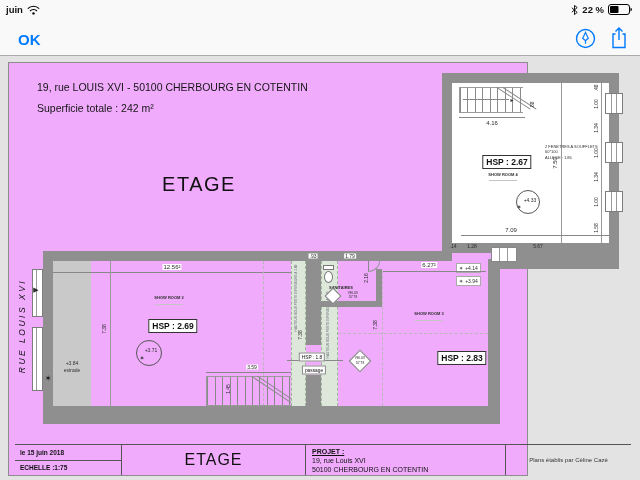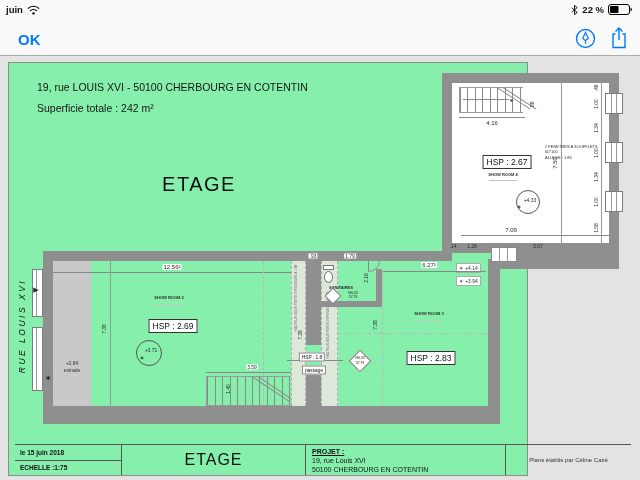--- a/index.html
+++ b/index.html
@@ -9,40 +9,40 @@
   .a{position:absolute}
   
   .topbars{left:0;top:0;width:640px;height:56px;background:#f9f9f9;border-bottom:1px solid #ababab;z-index:5}
   .sb-left{left:6px;top:4px;font-size:9.5px;font-weight:bold;display:flex;align-items:center;gap:4px}
   .sb-time{left:0;top:4px;width:640px;text-align:center;font-size:9.5px;font-weight:bold}
   .sb-right{right:7px;top:4px;display:flex;align-items:center;gap:4px;font-size:9.5px;font-weight:bold}
   .ok{left:18px;top:31px;color:#007aff;font-size:15px;font-weight:bold}
   .tb-title{left:0;top:32px;width:640px;text-align:center;font-size:15px;font-weight:bold}
   .tb-icons{right:12px;top:27px;display:flex;align-items:center;gap:14px}
   
-  .page{left:8px;top:62px;width:520px;height:414px;background:#86efac;border:1px solid #8d8d8d}
+  .page{left:8px;top:62px;width:520px;height:414px;background:#f0abfc;border:1px solid #8d8d8d}
   .hdr{left:28px;top:14px;font-size:10.5px;line-height:21px;color:#151515}
   .plan-title{left:0;top:110px;width:380px;text-align:center;font-size:20px;letter-spacing:1.5px;font-weight:500}
   
   .wall{background:#8f8f8f}
   .lwall{background:#c9c9c9}
   .green{background:#dde8da;border-left:1px dashed #9fb49b;border-right:1px dashed #9fb49b}
   .win{background:#fff;border:1px solid #7d7d7d;background-image:linear-gradient(90deg,transparent 5px,#999 5px,#999 6px,transparent 6px,transparent 10px,#999 10px,#999 11px,transparent 11px)}
   .winl{background:#fff;border:1px solid #7d7d7d;background-image:linear-gradient(90deg,transparent 3px,#999 3px,#999 4px,transparent 4px)}
   .dl{background:#888;height:1px}
   .dlv{background:#999;width:1px}
   .dsh{border-left:1px dashed #b8b8b8;width:0}
   .dshh{border-top:1px dashed #b8b8b8;height:0}
   .stairs{background:repeating-linear-gradient(90deg,#8a8a8a 0,#8a8a8a 1px,transparent 1px,transparent 7.5px);border:1px solid #9a9a9a;border-right:none}
   .diag{height:1px;background:#8a8a8a;transform-origin:0 0}
   .t{white-space:nowrap;color:#2c2c2c;transform:translate(-50%,-50%);line-height:1}
   .t.r{transform:translate(-50%,-50%) rotate(-90deg)}
   .f6{font-size:6px}.f5{font-size:5px}.f4{font-size:4px}.f3{font-size:3.2px}
   .chip{background:#fff;padding:0 1px}
-  .box{border:1px solid #333;background:#fff;padding:1px 3px;font-weight:normal;font-size:8.5px;transform:translate(-50%,-50%);white-space:nowrap}
+  .box{border:1px solid #333;background:#fff;padding:1px 3px;font-weight:bold;font-size:8.5px;transform:translate(-50%,-50%);white-space:nowrap}
   .sbox{border:1px solid #888;background:#fff;font-size:4.8px;padding:1px 2px;transform:translate(-50%,-50%);white-space:nowrap}
   .circ{border:1px solid #555;border-radius:50%}
   .lvl{border:1px solid #aaa;background:#fff;font-size:5px;padding:1px 2px;color:#333;display:flex;align-items:center;gap:2px;white-space:nowrap}
   .diam{border:1px solid #777;transform:rotate(45deg);background:#fff}
   .subbar{height:1px;background:#c4c4c4;transform:translate(-50%,0)}
   .note{font-size:4px;line-height:4.6px;color:#333;width:58px}
   .arc{border-right:1px solid #999;border-bottom:1px solid #999;border-bottom-right-radius:100% 100%}
   .notch{background:#fff;border:1px solid #888;background-image:linear-gradient(90deg,transparent 7px,#999 7px,#999 8px,transparent 8px,transparent 15px,#999 15px,#999 16px,transparent 16px)}
   
   .foot{left:6px;top:381px;width:616px;height:31px;border-top:1px solid #555;display:flex}
@@ -210,21 +210,21 @@
     <span class="a t f3" style="left:351px;top:296px">VELUX</span>
     <span class="a t f3" style="left:351px;top:301px">55*78</span>
 
     <div class="a dl" style="left:372px;top:208px;width:105px"></div>
     <span class="a t f6 chip" style="left:420px;top:202px">6.27²</span>
     <div class="a dsh" style="left:373px;top:208px;height:135px"></div>
     <div class="a dshh" style="left:329px;top:270px;width:150px"></div>
     <span class="a t r f5" style="left:366px;top:262px">7.38</span>
     <span class="a t f4" style="left:420px;top:251px;font-weight:bold">SHOW ROOM 3</span>
     <div class="a subbar" style="left:420px;top:257px;width:28px"></div>
-    <div class="a box" style="left:422px;top:295px">HSP : 2.83</div>
+    <div class="a box" style="left:453px;top:295px">HSP : 2.83</div>
 
     <div class="a foot">
       <div class="fc fc1">
         <div>le 15 juin 2018</div>
         <div>ECHELLE :1:75</div>
       </div>
       <div class="fc fc2">ETAGE</div>
       <div class="fc fc3">
         <div class="u">PROJET :</div>
         <div>19, rue Louis XVI</div>

